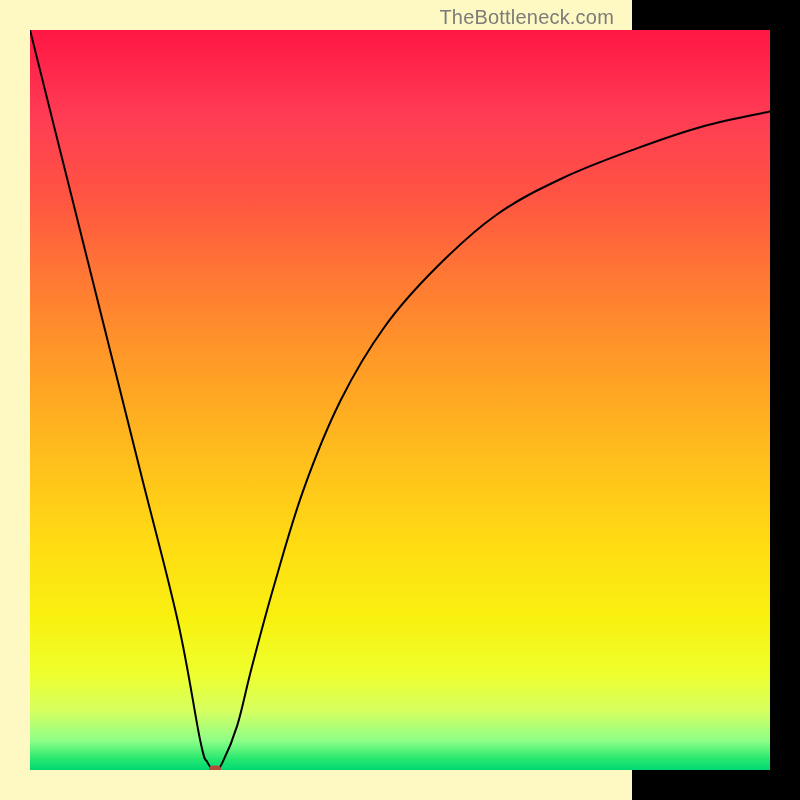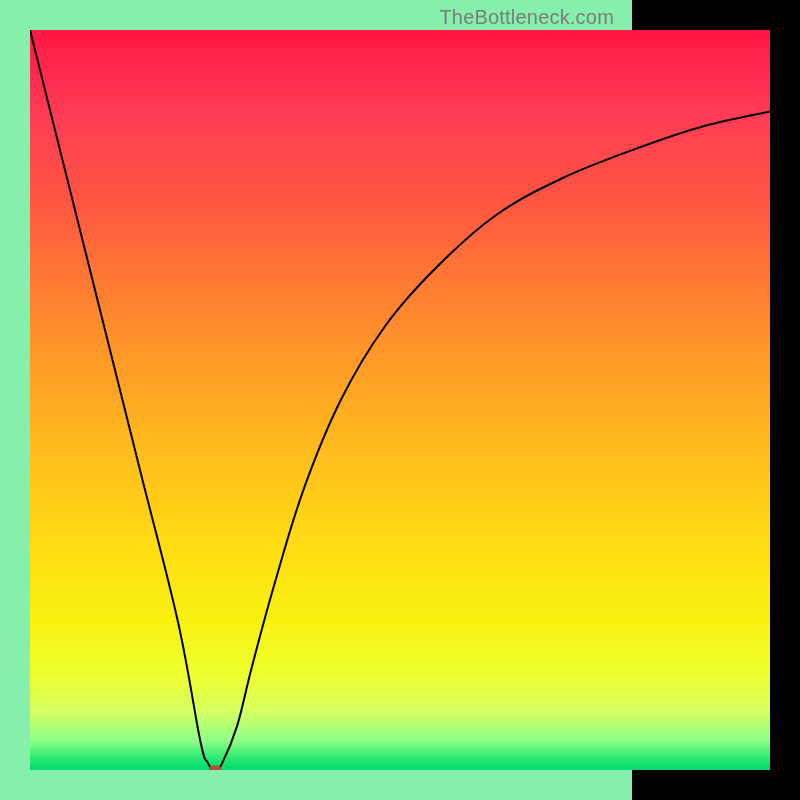--- a/index.html
+++ b/index.html
@@ -1,21 +1,21 @@
 <!DOCTYPE html>
 <html><head>
 <meta charset="utf-8">
 <style>
   * { margin: 0; padding: 0; box-sizing: border-box; }
   html, body { width: 800px; height: 800px; overflow: hidden; background: #000; font-family: Arial, Helvetica, sans-serif; }
   .frame {
     position: absolute;
     left: 0; top: 0;
     width: 632px; height: 800px;
-    background: #86efac;
+    background: #fef9c3;
   }
   .plot {
     position: absolute;
     left: 30px; top: 30px;
     width: 740px; height: 740px;
     overflow: hidden;
   }
   .gradient {
     position: absolute;
     left: 0; top: 0; right: 0; bottom: 0;

